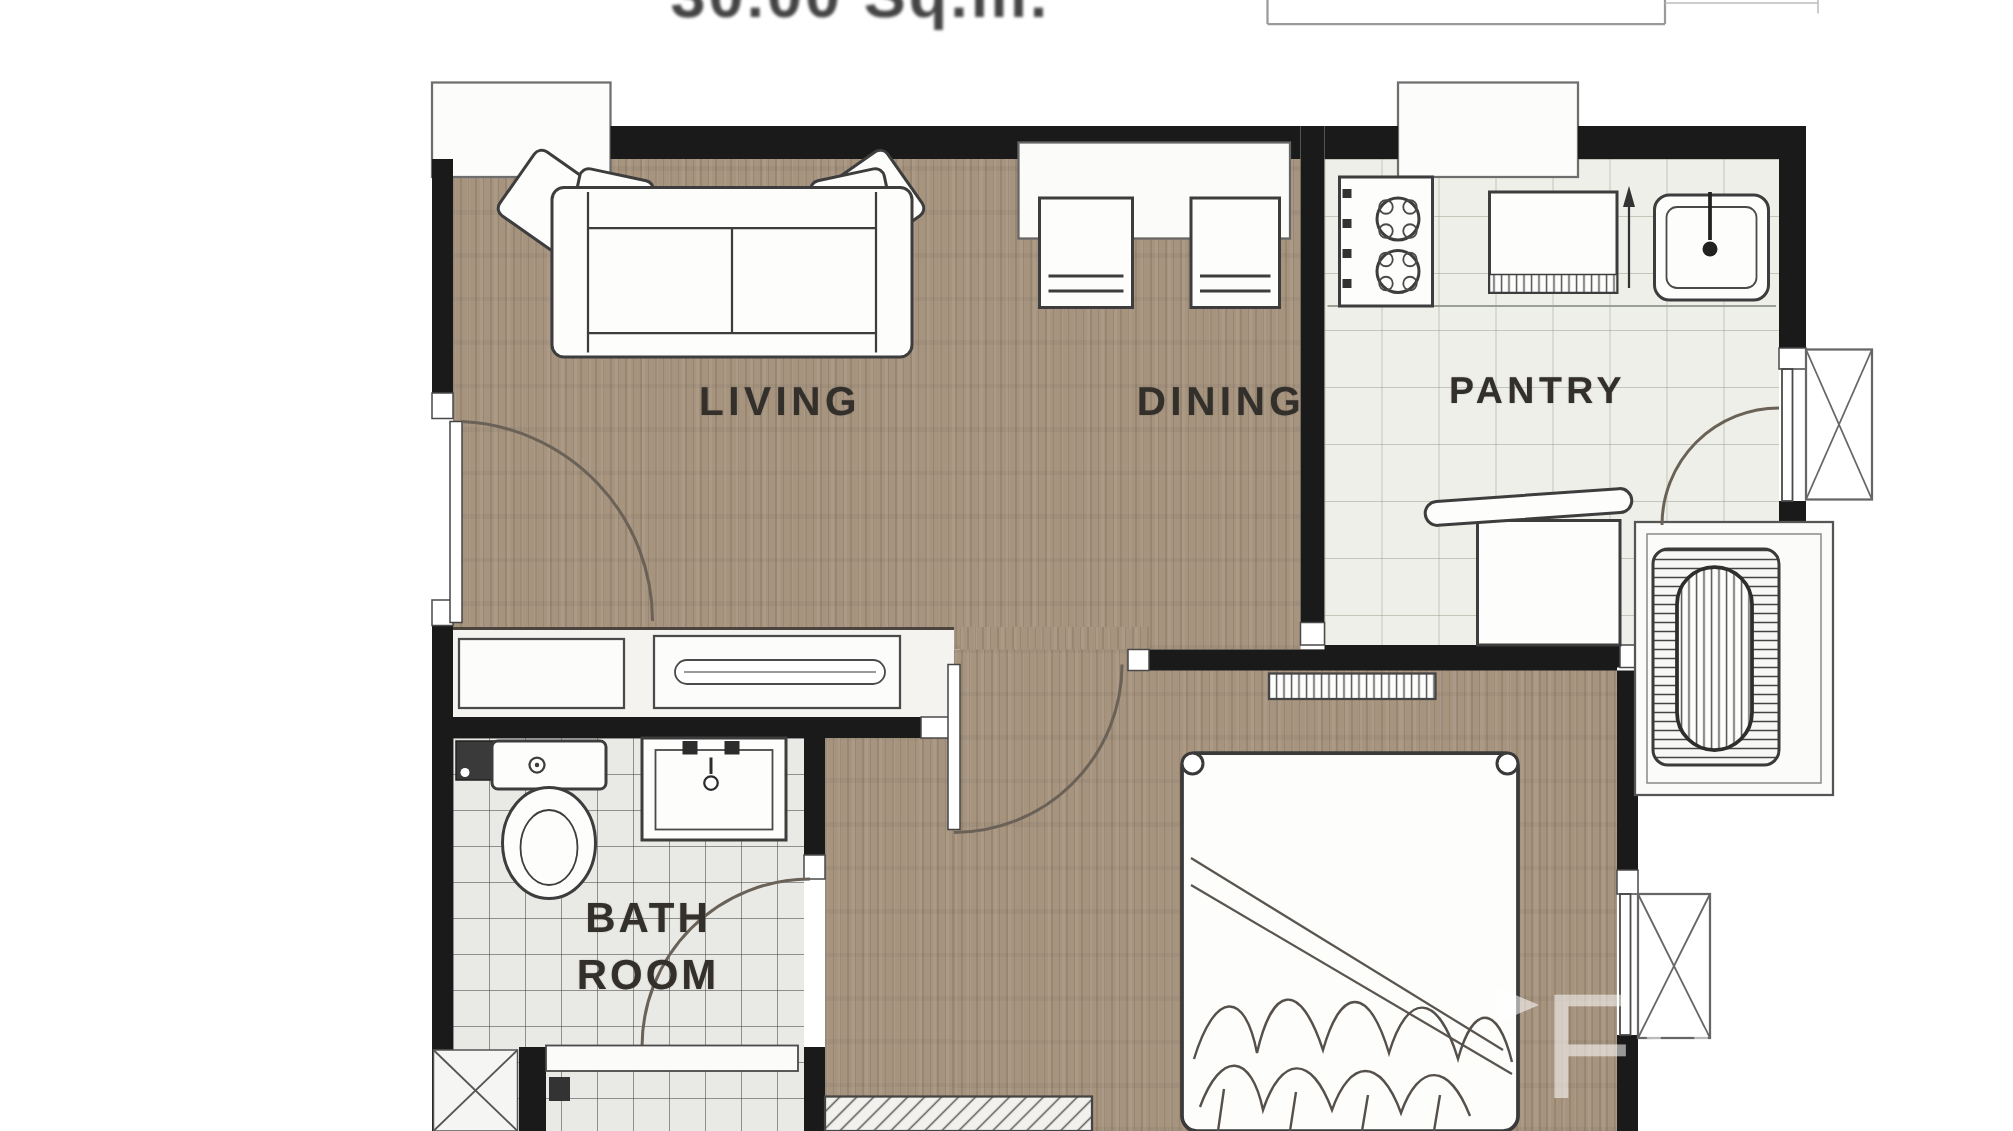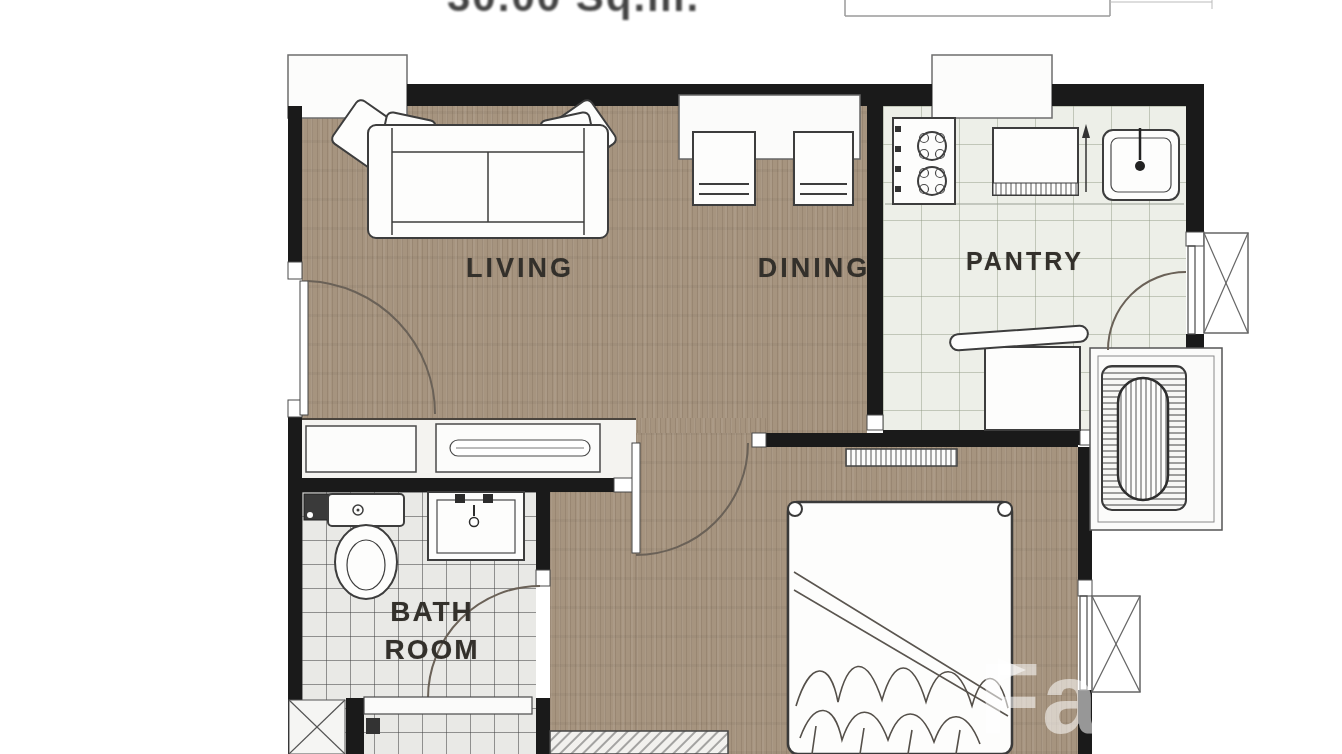--- a/index.html
+++ b/index.html
@@ -48,22 +48,22 @@
   .room-label.small{font-size:28px;letter-spacing:2px;}
   .room-label.mid{font-size:25px;}
   
   #area-caption{
     position:absolute;left:447px;top:-27px;
     font-size:42px;font-weight:700;color:#242424;letter-spacing:2px;
     filter:blur(1px);opacity:.85;white-space:nowrap;
   }
   
   #watermark-letters{
-    position:absolute;left:979px;top:648px;
-    font-size:100px;font-weight:700;color:rgba(255,255,255,.55);
+    position:absolute;left:1028px;top:648px;
+    font-size:100px;font-weight:400;color:rgba(255,255,255,.55);
     letter-spacing:2px;line-height:1;
   }
 </style>
 </head>
 <body>
 
 <div id="canvas">
 
   <div id="area-caption">30.00 Sq.m.</div>
 

